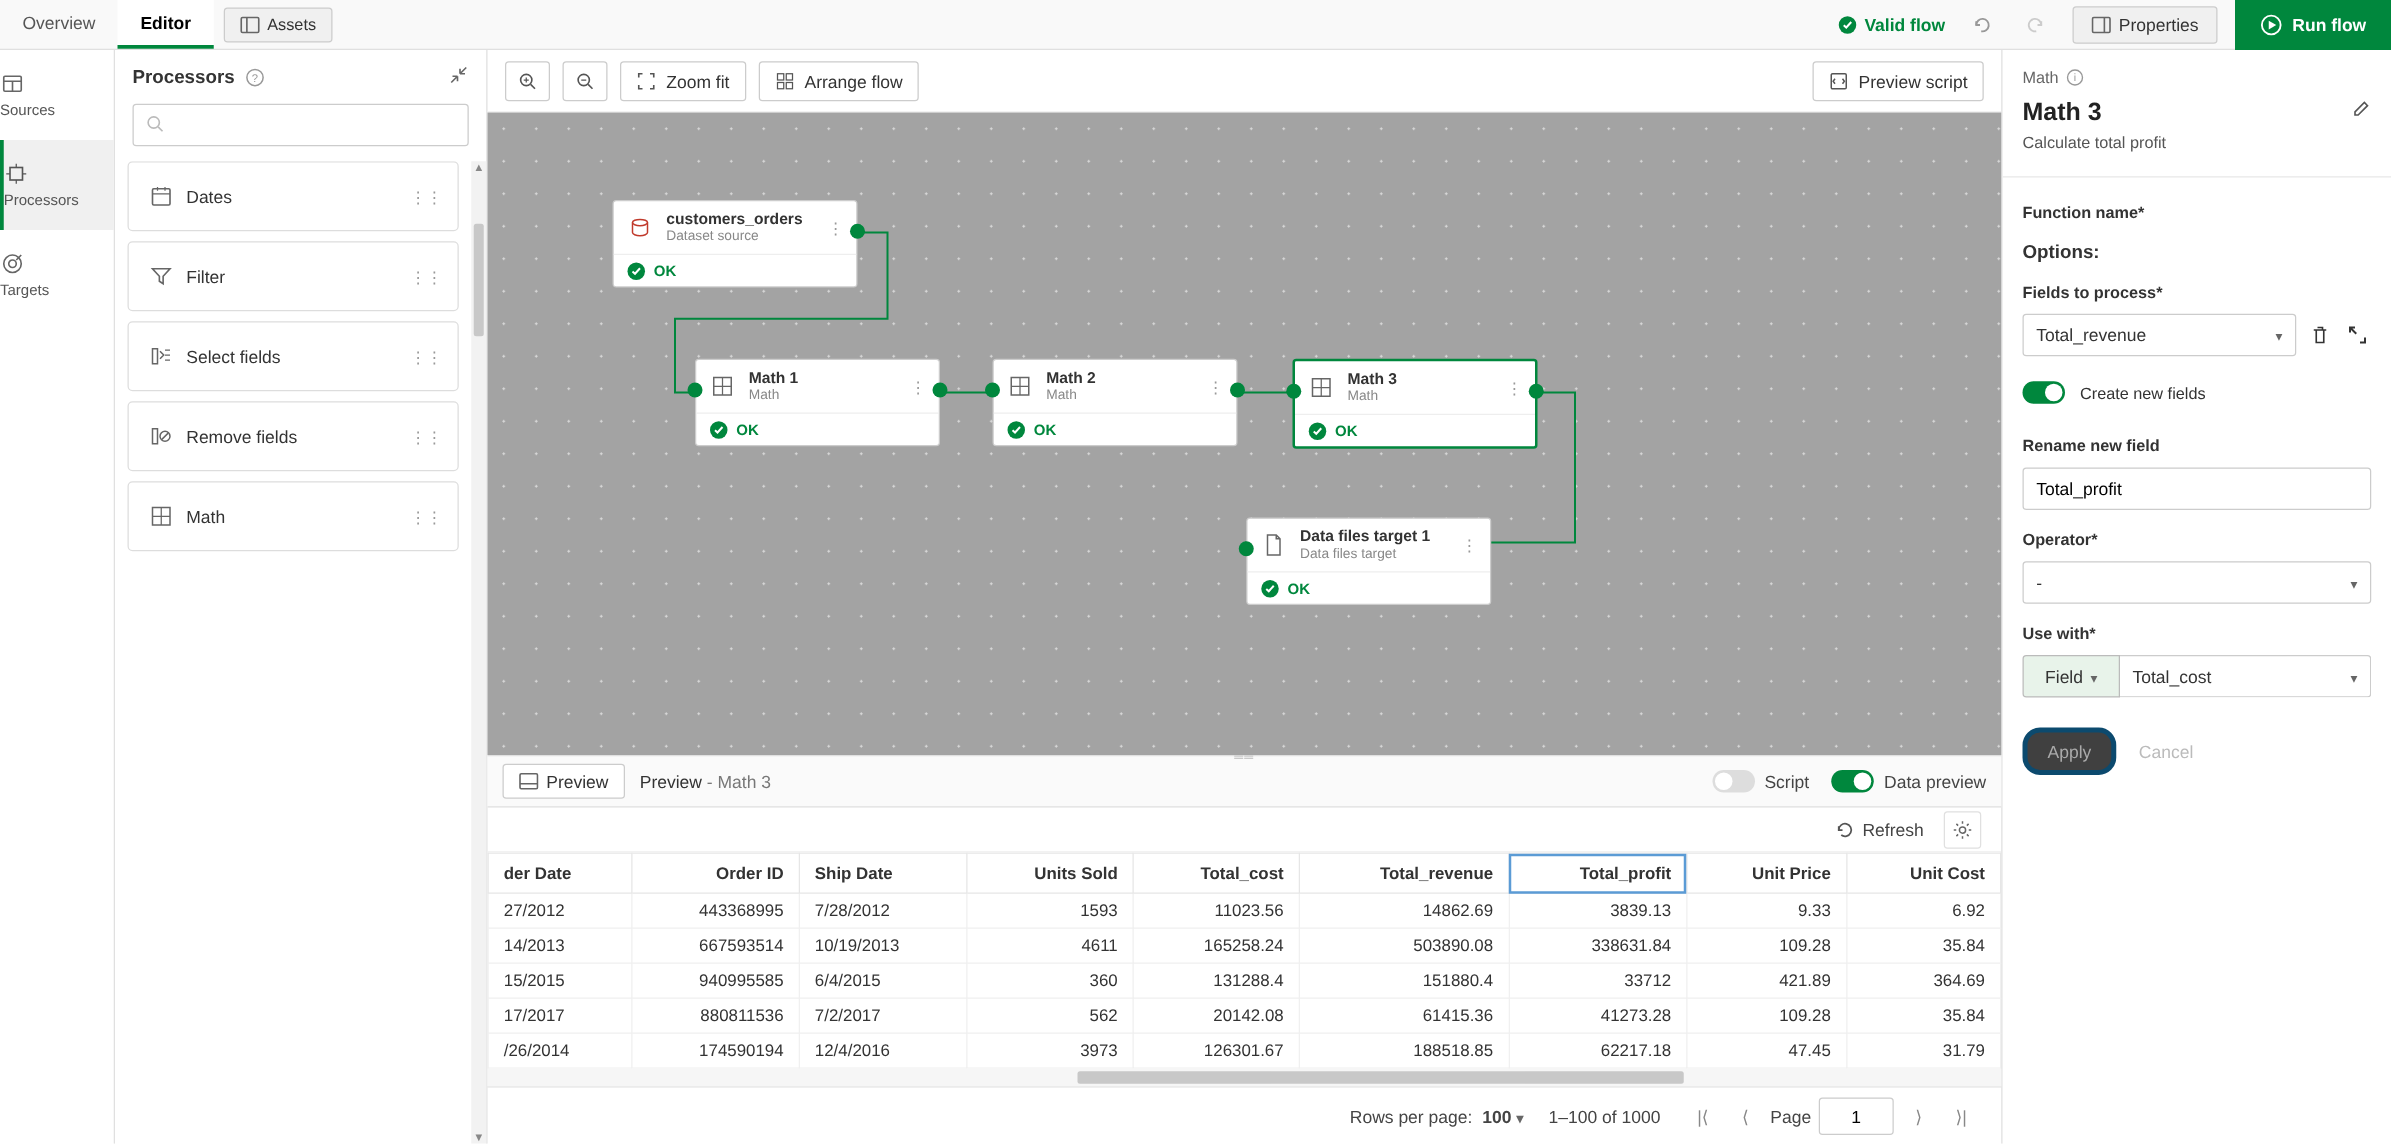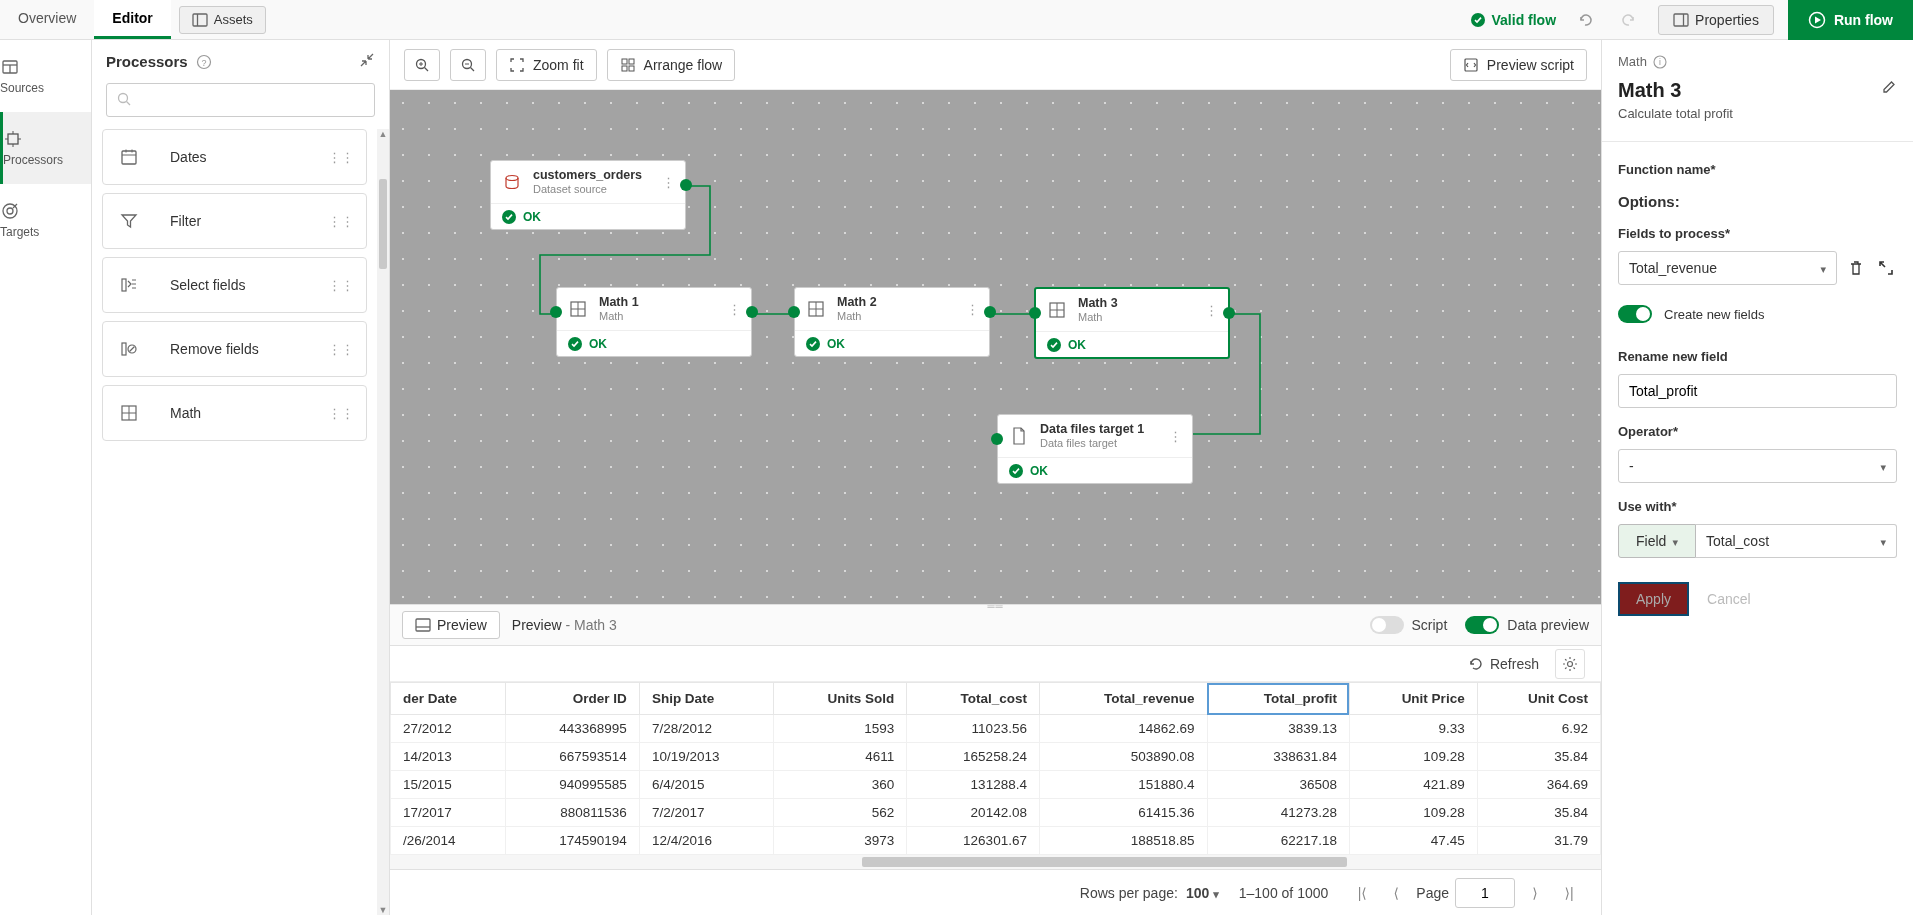--- a/index.html
+++ b/index.html
@@ -32,21 +32,21 @@
 .procpanel-head { padding: 12px 14px; display: flex; align-items: center; gap: 8px; }
 .procpanel-head h3 { font-size: 15px; font-weight: 600; }
 .collapse-icon { margin-left: auto; cursor: pointer; color: #666; }
 .search-wrap { padding: 0 14px 12px; }
 .search-input { width: 100%; height: 34px; border: 1px solid #ccc; border-radius: 3px; padding: 0 10px 0 34px; background: #fff; }
 .search-wrap { position: relative; }
 .search-wrap .si { position: absolute; left: 24px; top: 8px; color: #bbb; }
 .proc-list { flex: 1; overflow-y: auto; padding: 0 10px 10px; }
 .proc-item { height: 56px; border: 1px solid #ddd; border-radius: 4px; margin-bottom: 8px; display: flex; align-items: center; padding: 0 12px; background: #fff; cursor: grab; }
 .proc-item .pi-icon { width: 28px; display: flex; justify-content: center; color: #666; }
-.proc-item .pi-label { margin-left: 27px; font-size: 14px; }
+.proc-item .pi-label { margin-left: 6px; font-size: 14px; }
 .proc-item .pi-drag { margin-left: auto; color: #999; }
 .scrollbar-track { width: 12px; background: #f2f2f2; display: flex; flex-direction: column; align-items: center; }
 .scrollbar-thumb { width: 8px; background: #c8c8c8; border-radius: 2px; }
 .proc-wrap { display: flex; flex: 1; }
 
 
 .centercol { flex: 1; display: flex; flex-direction: column; min-width: 0; }
 
 .canvasbar { height: 50px; border-bottom: 1px solid #eee; display: flex; align-items: center; padding: 0 14px; gap: 10px; }
 .cbtn { height: 32px; border: 1px solid #ccc; border-radius: 3px; padding: 0 12px; display: flex; align-items: center; gap: 8px; background: #fff; cursor: pointer; font-size: 14px; }
@@ -118,21 +118,21 @@
 .rp-select { width: 100%; height: 34px; border: 1px solid #ccc; border-radius: 3px; padding: 0 10px; display: flex; align-items: center; justify-content: space-between; background: #fff; cursor: pointer; font-size: 14px; }
 .rp-input { width: 100%; height: 34px; border: 1px solid #ccc; border-radius: 3px; padding: 0 10px; font-size: 14px; }
 .rp-section { font-size: 15px; font-weight: 600; margin-top: 6px; }
 .rp-field-row { display: flex; gap: 8px; align-items: center; }
 .rp-trash, .rp-expand { width: 22px; height: 22px; display: flex; align-items: center; justify-content: center; color: #444; cursor: pointer; }
 .rp-toggle-row { display: flex; align-items: center; gap: 12px; margin: 10px 0; }
 .usewith { display: flex; }
 .usewith .uw-left { width: 78px; height: 34px; border: 1px solid #bbb; border-radius: 3px 0 0 3px; background: #e8f3ea; display: flex; align-items: center; justify-content: center; gap: 6px; font-size: 14px; }
 .usewith .uw-right { flex: 1; height: 34px; border: 1px solid #ccc; border-left: none; border-radius: 0 3px 3px 0; display: flex; align-items: center; justify-content: space-between; padding: 0 10px; font-size: 14px; }
 .rp-actions { display: flex; gap: 18px; margin-top: 14px; }
-.apply-btn { padding: 7px 16px; border: 2px solid #0c4a6e; border-radius: 0; background: #7f1d1d; color: #aaa; font-size: 14px; }
+.apply-btn { padding: 7px 16px; border: 4px solid #0c4a6e; border-radius: 14px; background: #404040; color: #aaa; font-size: 14px; }
 .cancel-btn { background: none; border: none; color: #bbb; font-size: 14px; }
 
 
 .chev::after { content: "▾"; font-size: 11px; color: #666; }
 .check-circle { width: 16px; height: 16px; }
 </style>
 </head>
 <body>
 
 <div class="app">
@@ -567,21 +567,21 @@
                 <td class="num">109.28</td>
                 <td class="num">35.84</td>
               </tr>
               <tr>
                 <td>15/2015</td>
                 <td class="num">940995585</td>
                 <td>6/4/2015</td>
                 <td class="num">360</td>
                 <td class="num">131288.4</td>
                 <td class="num">151880.4</td>
-                <td class="num">36508</td>
+                <td class="num">33712</td>
                 <td class="num">421.89</td>
                 <td class="num">364.69</td>
               </tr>
               <tr>
                 <td>17/2017</td>
                 <td class="num">880811536</td>
                 <td>7/2/2017</td>
                 <td class="num">562</td>
                 <td class="num">20142.08</td>
                 <td class="num">61415.36</td>

